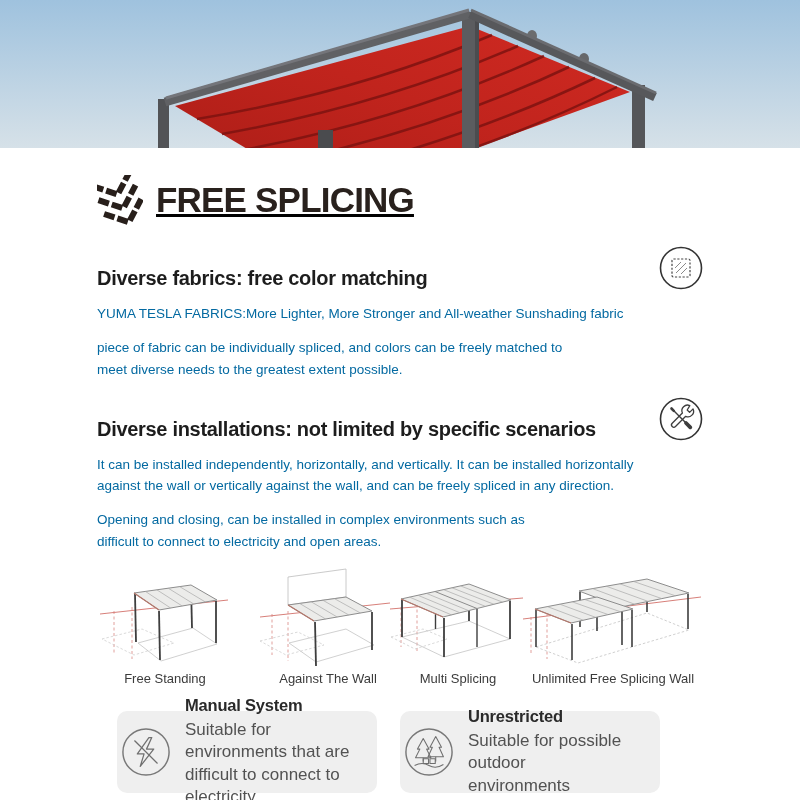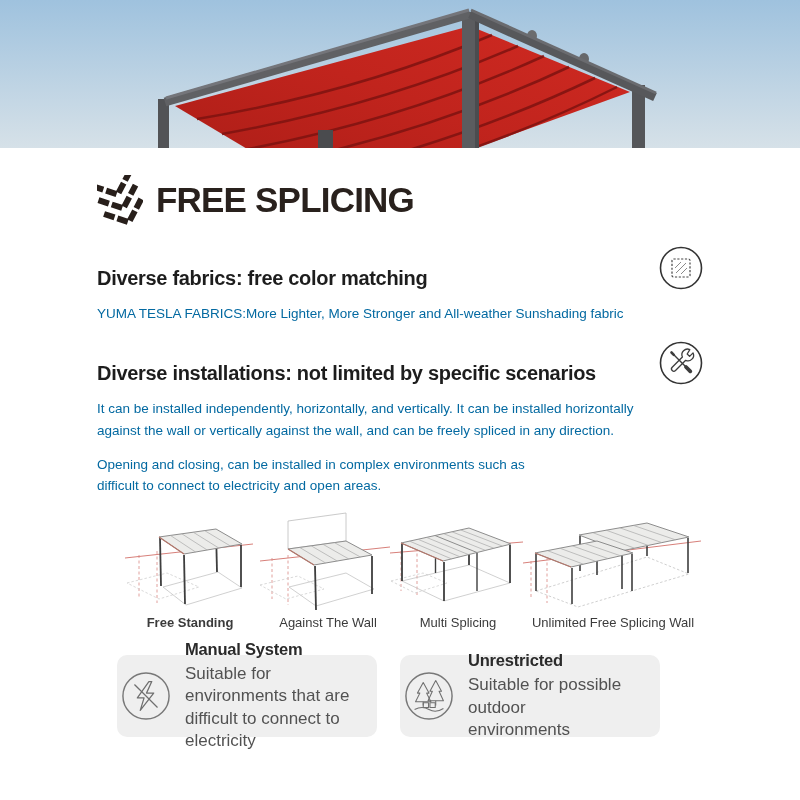--- a/index.html
+++ b/index.html
@@ -1,33 +1,33 @@
 <!DOCTYPE html>
 <html><head>
 <meta charset="utf-8">
 <style>
   html,body{margin:0;padding:0;background:#ffffff;}
   body{width:800px;height:800px;overflow:hidden;font-family:"Liberation Sans", sans-serif;-webkit-font-smoothing:antialiased;}
   .page{width:800px;height:800px;position:relative;background:#fff;}
   .hero{width:800px;height:148px;overflow:hidden;line-height:0;}
   .content{padding:0 97px;}
-  .title-row{display:flex;align-items:center;margin-top:27px;}
+  .title-row{display:flex;align-items:center;margin-top:27px;text-decoration:underline;}
   .logo-icon{width:46px;height:50px;display:inline-block;margin-right:13px;flex:0 0 auto;}
   h1{font-size:35px;font-weight:800;color:#29211d;letter-spacing:-0.8px;margin:0;line-height:1.1;}
   .h-row{display:flex;align-items:flex-end;justify-content:space-between;}
   .sec-fabrics .h-row{margin-top:21px;}
   .sec-install .h-row{margin-top:16px;}
   h2{font-size:20px;font-weight:700;color:#1d1d1d;letter-spacing:-0.3px;margin:0;line-height:1.2;}
   .round-icon{width:44px;height:44px;display:inline-block;flex:0 0 auto;}
   section p{margin:12px 0 0 0;font-size:13.5px;color:#0369a1;line-height:1.62;white-space:pre-line;max-width:580px;}
   section p.lead{margin-top:13px;}
   .diagrams{position:relative;height:128px;margin-top:14px;margin-left:-97px;margin-right:-97px;}
   .diagrams figure{position:absolute;top:0;margin:0;text-align:center;}
   .diagrams figcaption{font-size:13px;color:#3b3b3b;margin-top:4px;white-space:nowrap;}
-  .fig-1{left:123px;width:134px;font-weight:bold;}
+  .fig-1{left:98px;width:134px;}
   .fig-2{left:258px;width:140px;}
   .fig-3{left:389px;width:138px;}
   .fig-4{left:521px;width:184px;}
   .cards{display:flex;gap:23px;margin:16px 0 0 20px;margin-right:-20px;}
   .card{background:#efefef;border-radius:10px;width:260px;height:82px;display:flex;align-items:center;padding:0;box-sizing:border-box;}
   .card-icon{width:50px;height:50px;margin-left:4px;flex:0 0 auto;display:inline-block;}
   .card-text{margin-left:14px;}
   .card-text h3{margin:0 0 4px 0;font-size:16.5px;font-weight:700;color:#2a2a2a;letter-spacing:-0.2px;}
   .card-text p{margin:0;font-size:17px;color:#525252;line-height:1.32;white-space:pre-line;}
   svg{display:block;}
@@ -94,20 +94,22 @@
           <svg width="44" height="44" viewBox="0 0 44 44">
             <circle cx="22" cy="22" r="20.5" stroke="#333333" stroke-width="1.6" fill="none"></circle>
             <rect x="13" y="13" width="18" height="18" rx="1.5" stroke="#444444" stroke-width="1.2" fill="none" stroke-dasharray="2.2 1.6"></rect>
             <line x1="16" y1="22" x2="22" y2="16" stroke="#8a8a8a" stroke-width="1"></line>
             <line x1="17" y1="27" x2="27" y2="17" stroke="#8a8a8a" stroke-width="1"></line>
             <line x1="22" y1="28" x2="28" y2="22" stroke="#8a8a8a" stroke-width="1"></line>
           </svg>
         </span>
       </div>
       <p class="lead">YUMA TESLA FABRICS:More Lighter, More Stronger and All-weather Sunshading fabric</p>
+      <p>piece of fabric can be individually spliced, and colors can be freely matched to
+meet diverse needs to the greatest extent possible.</p>
     </section>
 
     <section class="sec-install">
       <div class="h-row">
         <h2>Diverse installations: not limited by specific scenarios</h2>
         <span class="round-icon">
           <svg width="44" height="44" viewBox="0 0 44 44">
             <circle cx="22" cy="22" r="20.5" stroke="#333333" stroke-width="1.6" fill="none"></circle>
             <path d="M30.8,8.6 a5.6,5.6 0 0 0 -7.4,7.4 L13.2,26.2 a2.3,2.3 0 0 0 3.3,3.3 L26.7,19.3 a5.6,5.6 0 0 0 7.4,-7.4 L30.6,15.4 28.2,13 Z" stroke="#3d3d3d" stroke-width="1.3" fill="none" stroke-linejoin="round"></path>
             <line x1="12.5" y1="11.5" x2="14.8" y2="13.8" stroke="#3d3d3d" stroke-width="2.6" stroke-linecap="round"></line>

